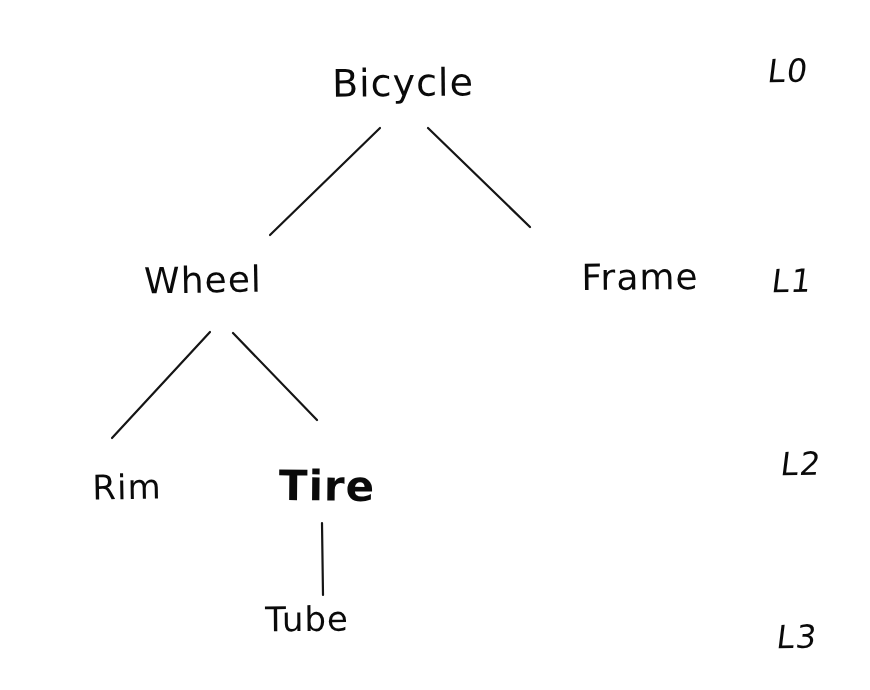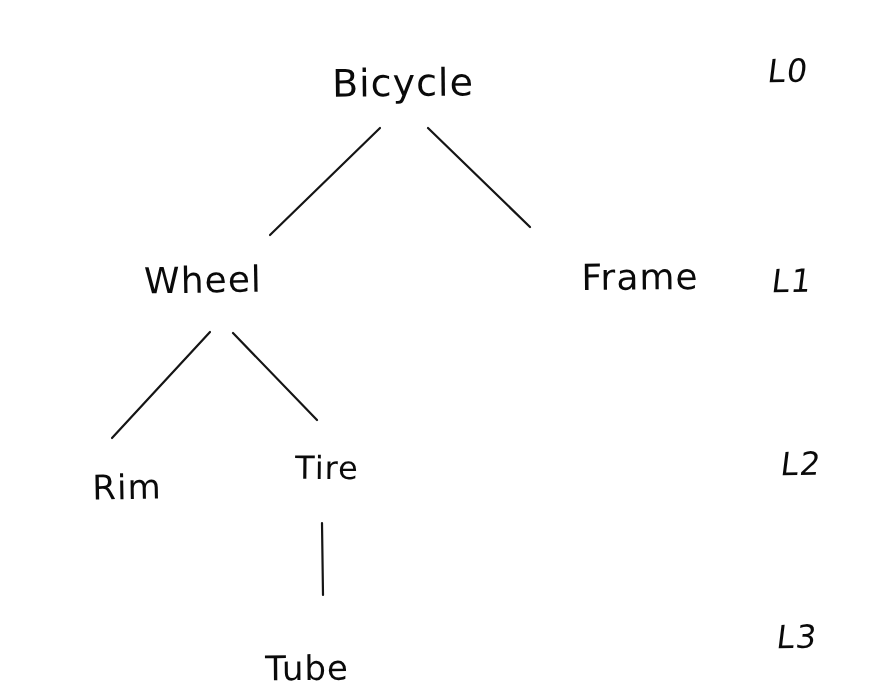--- a/index.html
+++ b/index.html
@@ -34,22 +34,22 @@
     white-space: nowrap;
     font-weight: 500;
     letter-spacing: 1px;
     color: #0a0a0a;
   }
   
   #node-bicycle { left: 403px; top: 83px;  font-size: 38px; transform: translate(-50%,-50%) rotate(-0.6deg); }
   #node-wheel   { left: 203px; top: 280px; font-size: 36px; transform: translate(-50%,-50%) rotate(-1deg); }
   #node-frame   { left: 640px; top: 277px; font-size: 36px; transform: translate(-50%,-50%) rotate(-0.5deg); }
   #node-rim     { left: 127px; top: 487px; font-size: 34px; transform: translate(-50%,-50%) rotate(-1deg); }
-  #node-tire    { left: 327px; top: 468px; font-size: 32px; transform: translate(-50%,-50%) rotate(0.5deg); }
-  #node-tube    { left: 307px; top: 668px; font-size: 34px; transform: translate(-50%,-50%) rotate(-0.5deg); }
+  #node-tire    { left: 327px; top: 486px; font-size: 42px; transform: translate(-50%,-50%) rotate(0.5deg); font-weight: bold; }
+  #node-tube    { left: 307px; top: 619px; font-size: 34px; transform: translate(-50%,-50%) rotate(-0.5deg); }
   .lvl {
     position: absolute;
     transform: translate(-50%, -50%) skewX(-8deg) rotate(-1deg);
     font-size: 32px;
     font-weight: 500;
     letter-spacing: 1px;
     color: #0a0a0a;
     white-space: nowrap;
   }
   #lvl-0 { left: 788px; top: 71px; }

